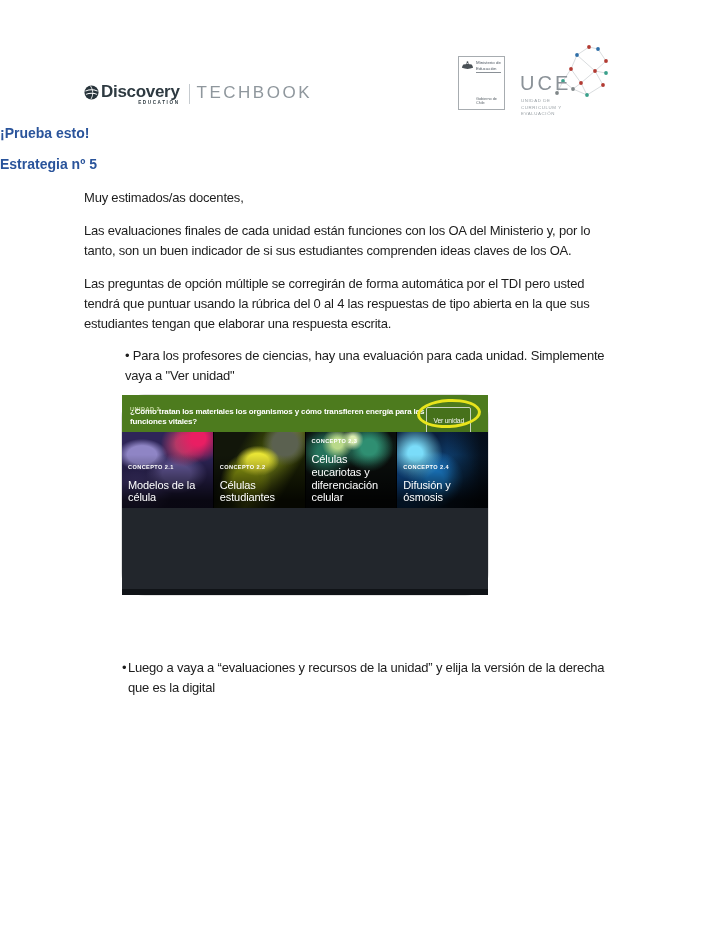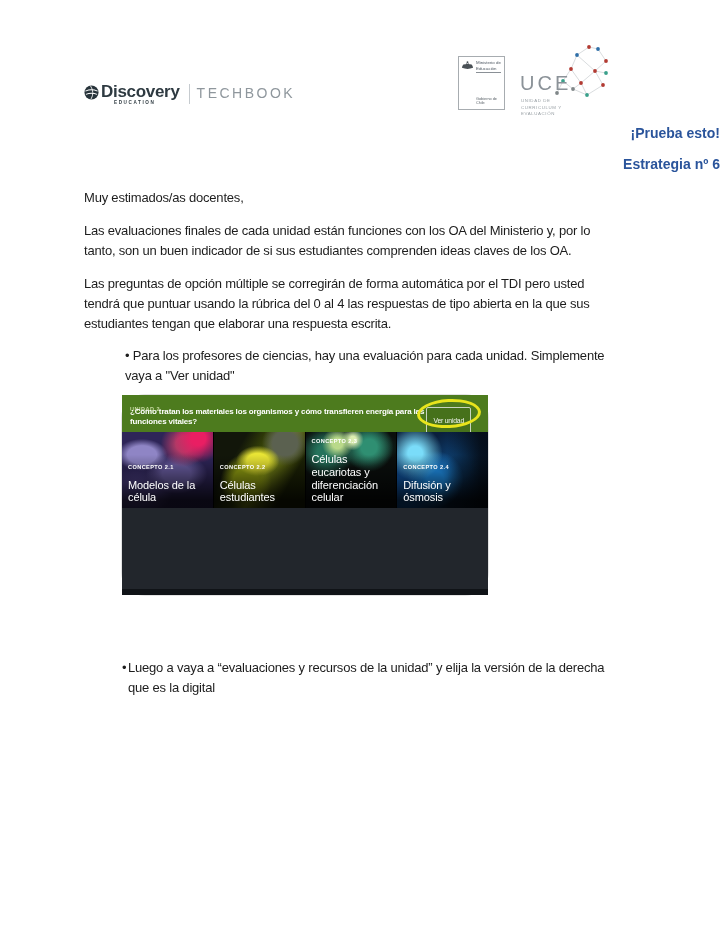--- a/index.html
+++ b/index.html
@@ -2,41 +2,41 @@
 <html style="--title-blue: #2a549b; --banner-green: #4d7b1e; --highlight-yellow: #e8e41c; --body-text: #1d1d1d;"><head>
 <meta charset="utf-8">
 <style>
   * { margin:0; padding:0; box-sizing:border-box; }
   html,body { background:#ffffff; }
   body { width:720px; height:932px; font-family:"Liberation Sans", sans-serif; position:relative; overflow:hidden; }
 
   .doc { position:relative; width:720px; height:932px; background:#fff; }
 
   
-  .de-logo { position:absolute; left:84px; top:83px; display:flex; align-items:center; }
+  .de-logo { position:absolute; left:84px; top:83px; display:flex; align-items:center;text-align:right; }
   .de-globe { width:15px; height:15px; margin-right:2px; margin-top:-3px; }
   .de-brand-wrap { display:flex; flex-direction:column; line-height:1; }
   .de-brand { font-size:17px; font-weight:bold; color:#2e3a41; letter-spacing:-0.3px; }
   .de-sub { font-size:4.6px; letter-spacing:1.6px; color:#2e3a41; font-weight:bold; margin-top:1px; margin-left:13px; }
   .de-divider { width:1px; height:20px; background:#c6cbcf; margin:0 7px 0 9px; }
-  .de-product { font-size:14px; color:#8f979d; letter-spacing:2.5px; font-weight:400; margin-top:-2px; }
+  .de-product { font-size:17px; color:#8f979d; letter-spacing:2.5px; font-weight:400; margin-top:-2px; }
 
   .mineduc { position:absolute; left:458px; top:56px; width:47px; height:54px; border:1px solid #a7acb0; background:#fff; padding:3px 2px; }
   .mineduc-top { display:flex; align-items:flex-start; }
   .crest { width:13px; height:10px; flex:0 0 auto; }
   .mineduc-name { font-size:4.4px; line-height:1.25; color:#4c5660; margin-left:2px; border-bottom:0.5px solid #8a9096; padding-bottom:1px; white-space:pre-line; }
   .mineduc-gov { position:absolute; left:17px; bottom:4px; font-size:3.8px; color:#5a6268; }
 
   .uce { position:absolute; left:516px; top:40px; width:98px; height:76px; }
   .uce-net { position:absolute; right:2px; top:0; }
   .uce-acronym { position:absolute; left:4px; top:32px; font-size:20px; letter-spacing:3px; color:#8b9298; font-weight:400; }
   .uce-caption { position:absolute; left:5px; top:58px; font-size:4.4px; line-height:1.5; letter-spacing:0.6px; color:#9aa1a6; white-space:pre-line; }
 
   
-  .h-title, .h-subtitle { position:absolute; left:0; right:0; text-align:right; font-weight:bold; font-size:14px; color:var(--title-blue,#2a549b); }
+  .h-title, .h-subtitle { position:absolute; left:0; right:0; text-align:left; font-weight:bold; font-size:14px; color:var(--title-blue,#2a549b); }
   .h-title { top:125px; }
   .h-subtitle { top:156px; }
 
   
   .content { position:absolute; left:84px; top:188px; width:610px; color:#1d1d1d; font-size:13px; letter-spacing:-0.2px; line-height:20px; }
   .content p { white-space:pre-line; margin:0 0 13px 0; }
   .content p.tight { margin-bottom:12px; }
   .bullet-inline { white-space:pre-line; margin:0 0 9px 41px; }
   .bullet-hang { display:flex; margin-top:63px; }
   .bullet-hang .b-dot { width:26px; padding-left:38px; flex:0 0 auto; }
@@ -148,21 +148,21 @@
         <circle cx="37" cy="55" r="1.9" fill="#3aa08b"></circle>
       </g>
     </svg>
     <span class="uce-acronym">UCE</span>
     <span class="uce-caption">UNIDAD DE
 CURRÍCULUM Y
 EVALUACIÓN</span>
   </div>
 
   <div class="h-title">¡Prueba esto!</div>
-  <div class="h-subtitle">Estrategia nº 6</div>
+  <div class="h-subtitle">Estrategia nº 5</div>
 
   <div class="content">
     <p>Muy estimados/as docentes,</p>
     <p>Las evaluaciones finales de cada unidad están funciones con los OA del Ministerio y, por lo
 tanto, son un buen indicador de si sus estudiantes comprenden ideas claves de los OA.</p>
     <p class="tight">Las preguntas de opción múltiple se corregirán de forma automática por el TDI pero usted
 tendrá que puntuar usando la rúbrica del 0 al 4 las respuestas de tipo abierta en la que sus
 estudiantes tengan que elaborar una respuesta escrita.</p>
 
     <div class="bullet-inline">• Para los profesores de ciencias, hay una evaluación para cada unidad. Simplemente

